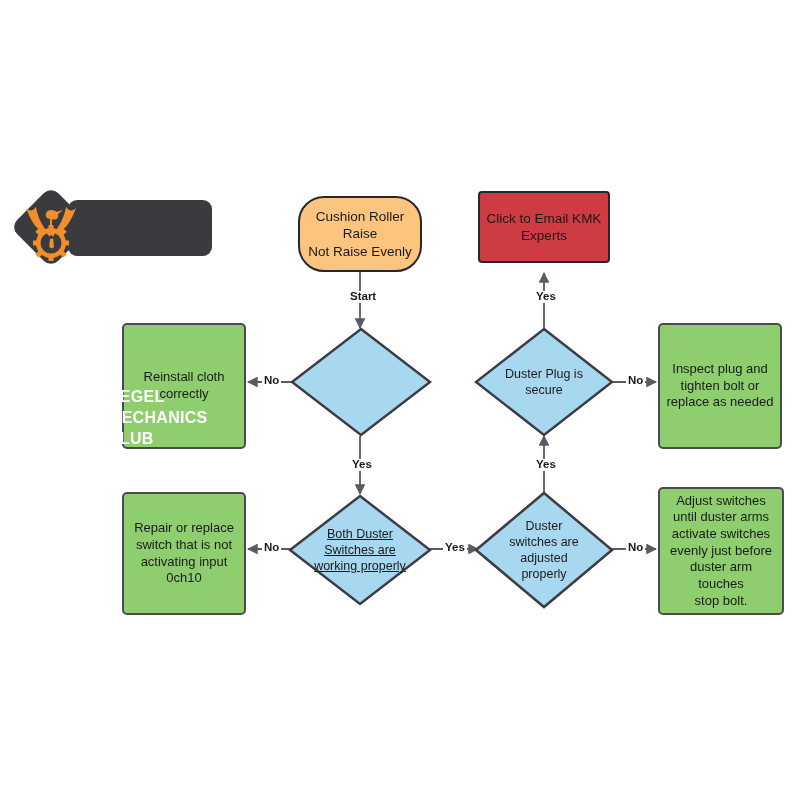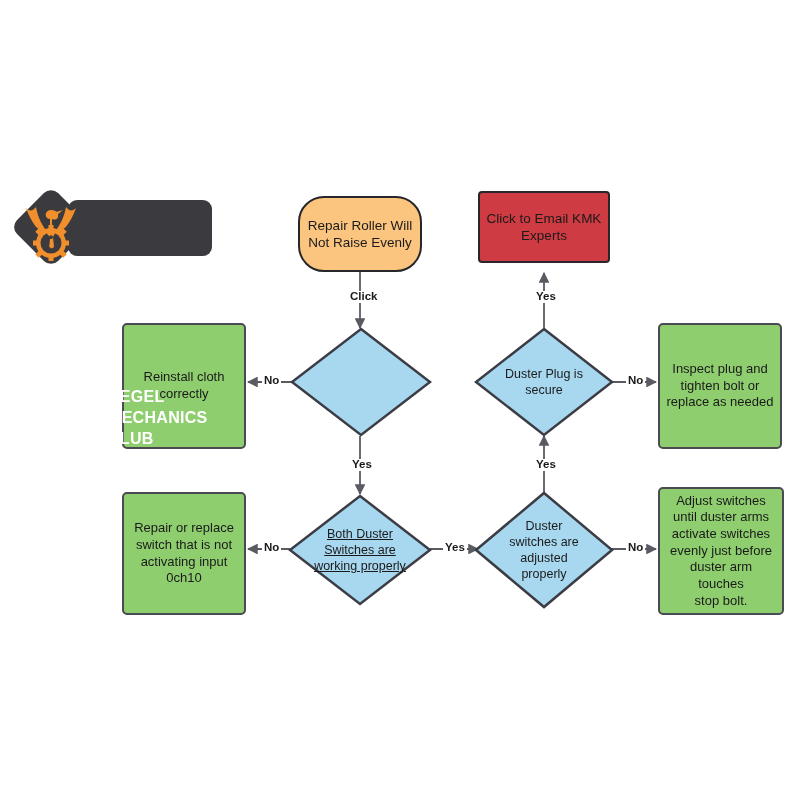--- a/index.html
+++ b/index.html
@@ -168,21 +168,21 @@
 
     <path d="M36 49 a4.2 4.2 0 1 1 6 0 l-1 2 1 10 -2.2 1.5 -2.6 -1.5 1 -10 z" fill="#f18f2c"></path>
     <circle cx="39" cy="51.2" r="1.9" fill="#3a3a3f"></circle>
   </svg>
   <div class="logo-text">KEGEL
 MECHANICS
 KLUB</div>
 </div>
 
 <div class="node n-start" style="left:298px; top:196px; width:124px; height:76px;">
-  <span class="txt">Repair Roller Will
+  <span class="txt">Cushion Roller Raise
 Not Raise Evenly</span>
 </div>
 
 <div class="node n-red" style="left:478px; top:191px; width:132px; height:72px;">
   <span class="txt">Click to Email KMK
 Experts</span>
 </div>
 
 <div class="node n-diamond" style="left:290px; top:327px; width:142px; height:110px;">
   <svg class="dia-shape" viewBox="0 0 142 110" preserveAspectRatio="none">
@@ -237,21 +237,21 @@
 
 <div class="node n-green" style="left:658px; top:487px; width:126px; height:128px;">
   <span class="txt">Adjust switches
 until duster arms
 activate switches
 evenly just before
 duster arm touches
 stop bolt.</span>
 </div>
 
-<div class="edge-label" style="left:348px; top:291px;">Click</div>
+<div class="edge-label" style="left:348px; top:291px;">Start</div>
 
 <div class="edge-label" style="left:262px; top:375px;">No</div>
 
 <div class="edge-label" style="left:350px; top:459px;">Yes</div>
 
 <div class="edge-label" style="left:262px; top:542px;">No</div>
 
 <div class="edge-label" style="left:443px; top:542px;">Yes</div>
 
 <div class="edge-label" style="left:626px; top:542px;">No</div>

